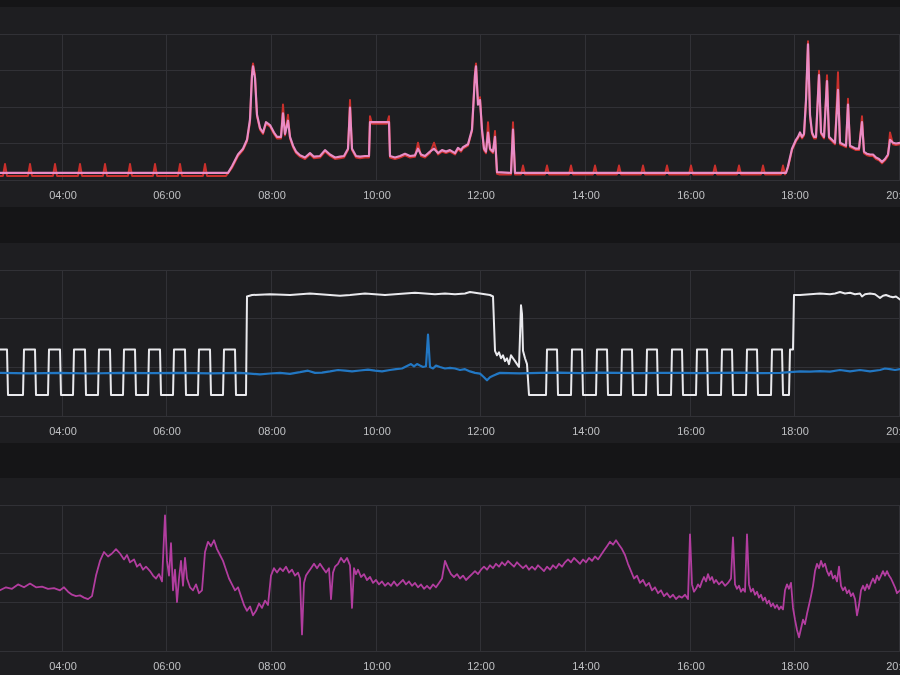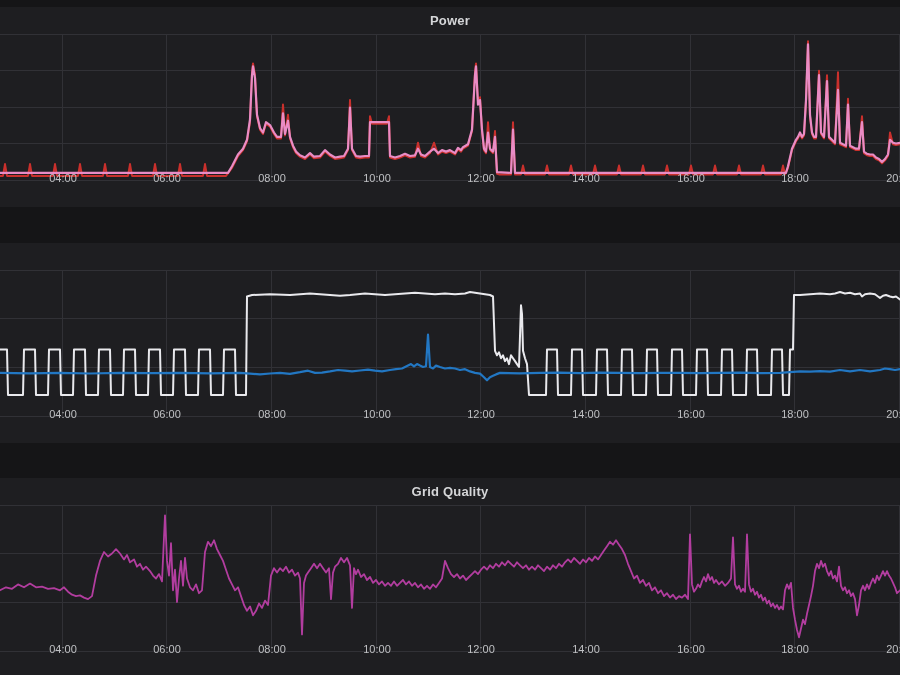--- a/index.html
+++ b/index.html
@@ -3,31 +3,28 @@
 <meta charset="utf-8">
 <style>
   html,body{margin:0;padding:0;background:#151517;}
   body{width:900px;height:675px;position:relative;overflow:hidden;
        font-family:"Liberation Sans","DejaVu Sans",sans-serif;}
   .panel{position:absolute;left:0;width:900px;height:200px;background:#1e1e21;overflow:hidden;}
   .panel-header{height:27px;display:flex;align-items:center;justify-content:center;}
   .panel-title{margin:0;font-size:13px;font-weight:bold;color:#d5d6d8;letter-spacing:.2px;cursor:pointer;}
   .plot{position:absolute;top:27px;left:0;width:900px;height:147px;cursor:crosshair;}
   .plot svg{display:block;}
-  .xaxis{position:absolute;top:161px;left:0;width:900px;height:22px;}
+  .xaxis{position:absolute;top:178px;left:0;width:900px;height:22px;}
   .xaxis span{position:absolute;top:4px;transform:translateX(-50%);
               font-size:11px;color:#bfc0c3;white-space:nowrap;}
 </style>
 </head>
 <body>
 
 <section class="panel" style="top:7px">
-  <header class="panel-header">
-    <h2 class="panel-title">Power</h2>
-  </header>
   <div class="plot">
       <svg width="900" height="147" viewBox="0 0 900 147">
         <line x1="0" x2="900" y1="0.5" y2="0.5" stroke="#313136" stroke-width="1"></line>
         <line x1="0" x2="900" y1="36.5" y2="36.5" stroke="#313136" stroke-width="1"></line>
         <line x1="0" x2="900" y1="73.5" y2="73.5" stroke="#313136" stroke-width="1"></line>
         <line x1="0" x2="900" y1="109.5" y2="109.5" stroke="#313136" stroke-width="1"></line>
         <line x1="0" x2="900" y1="146.5" y2="146.5" stroke="#313136" stroke-width="1"></line>
         <line x1="62.5" x2="62.5" y1="0" y2="147" stroke="#313136" stroke-width="1"></line>
         <line x1="166.5" x2="166.5" y1="0" y2="147" stroke="#313136" stroke-width="1"></line>
         <line x1="271.5" x2="271.5" y1="0" y2="147" stroke="#313136" stroke-width="1"></line>
@@ -81,23 +78,20 @@
       <span style="left: 377px;">10:00</span>
       <span style="left: 481px;">12:00</span>
       <span style="left: 586px;">14:00</span>
       <span style="left: 691px;">16:00</span>
       <span style="left: 795px;">18:00</span>
       <span style="left: 900px;">20:00</span>
     </div>
 </section>
 
 <section class="panel" style="top:478px">
-  <header class="panel-header">
-    <h2 class="panel-title">Grid Quality</h2>
-  </header>
   <div class="plot">
       <svg width="900" height="147" viewBox="0 0 900 147">
         <line x1="0" x2="900" y1="0.5" y2="0.5" stroke="#313136" stroke-width="1"></line>
         <line x1="0" x2="900" y1="48.5" y2="48.5" stroke="#313136" stroke-width="1"></line>
         <line x1="0" x2="900" y1="97.5" y2="97.5" stroke="#313136" stroke-width="1"></line>
         <line x1="0" x2="900" y1="146.5" y2="146.5" stroke="#313136" stroke-width="1"></line>
         <line x1="62.5" x2="62.5" y1="0" y2="147" stroke="#313136" stroke-width="1"></line>
         <line x1="166.5" x2="166.5" y1="0" y2="147" stroke="#313136" stroke-width="1"></line>
         <line x1="271.5" x2="271.5" y1="0" y2="147" stroke="#313136" stroke-width="1"></line>
         <line x1="376.5" x2="376.5" y1="0" y2="147" stroke="#313136" stroke-width="1"></line>

